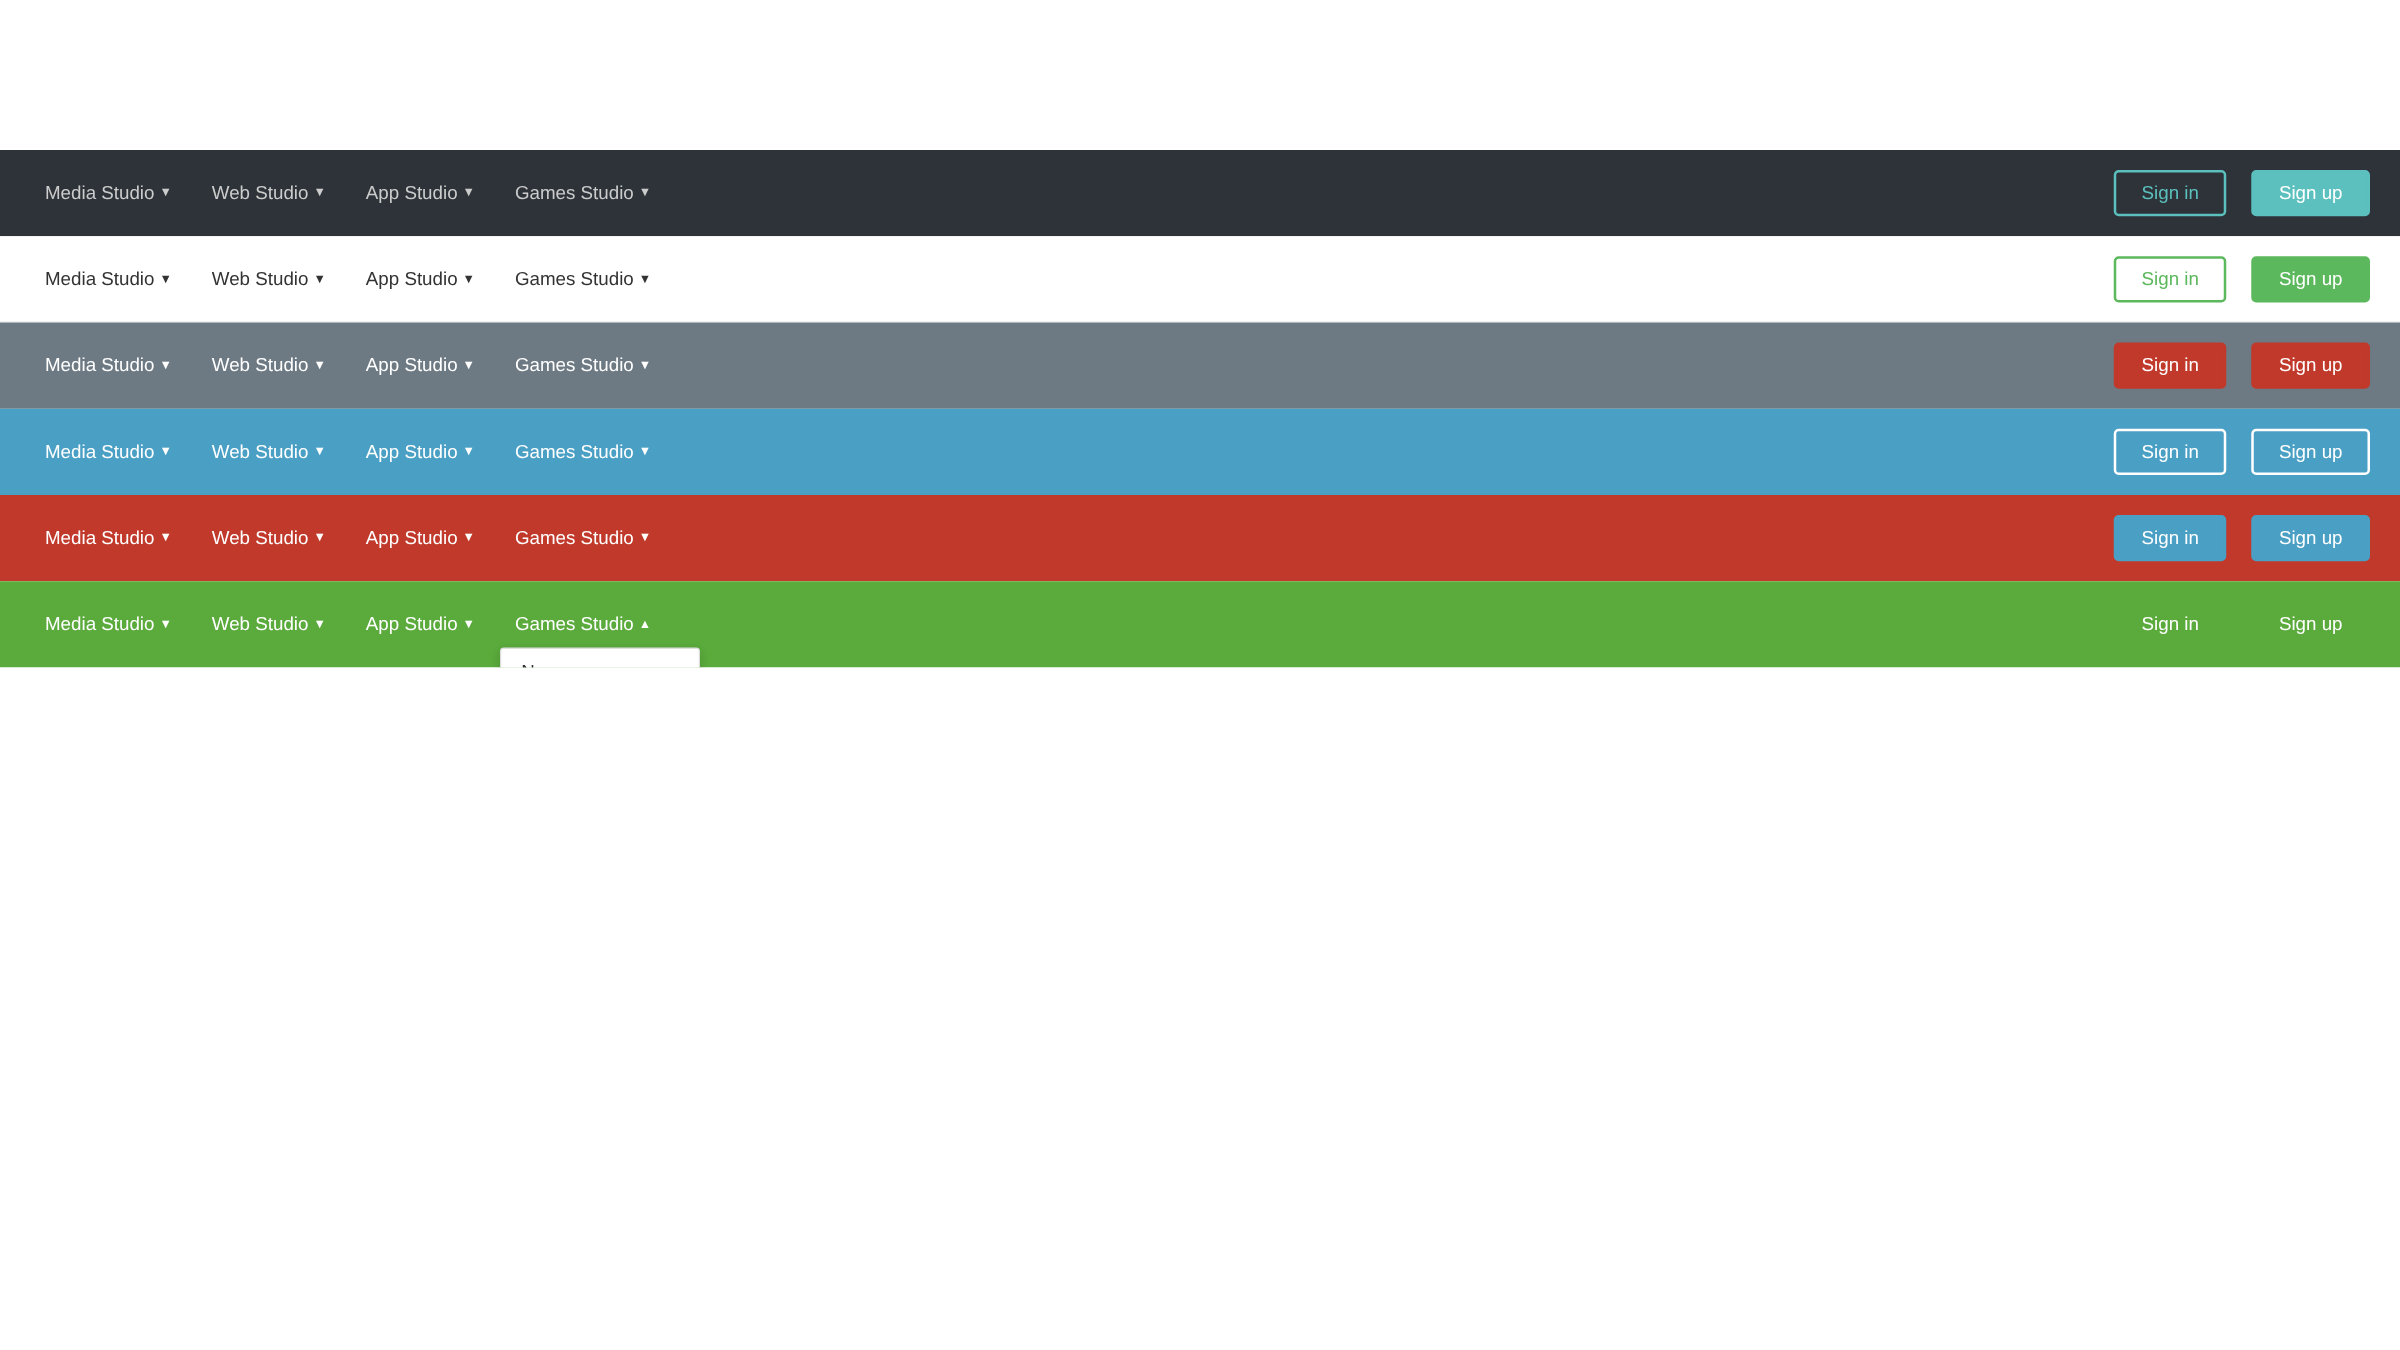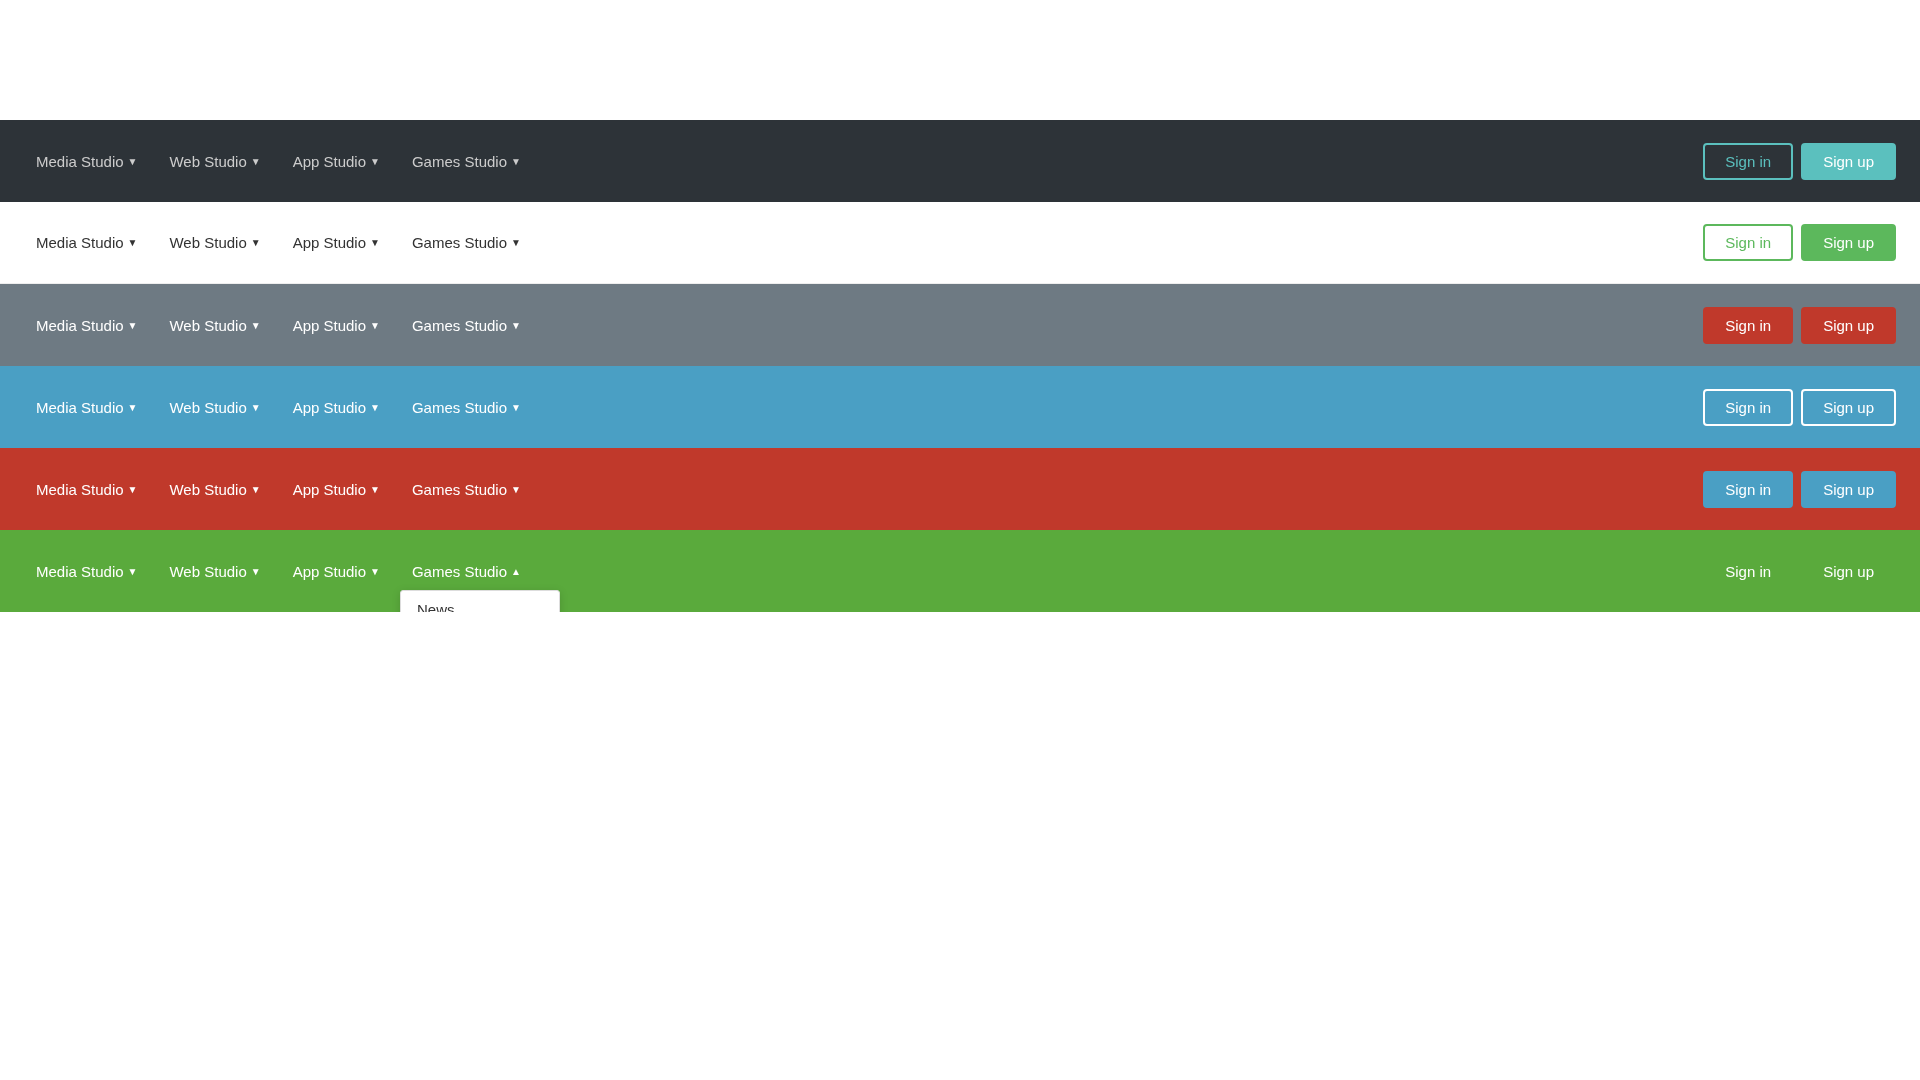--- a/index.html
+++ b/index.html
@@ -2,21 +2,21 @@
 <html><head>
   <meta charset="utf-8">
   <style>
     * { margin: 0; padding: 0; box-sizing: border-box; }
     body { font-family: Arial, sans-serif; background: #fff; }
 
     .navbar {
       display: flex;
       align-items: center;
       padding: 0 24px;
-      height: 82px;
+      height: 69px;
       width: 100%;
     }
 
     .nav-links {
       display: flex;
       align-items: center;
       gap: 8px;
       flex: 1;
     }
 
@@ -32,21 +32,21 @@
       user-select: none;
     }
 
     .nav-item .arrow {
       font-size: 10px;
     }
 
     .nav-actions {
       display: flex;
       align-items: center;
-      gap: 8px;
+      gap: 20px;
       margin-left: 27px;
     }
 
     .btn {
       padding: 8px 20px;
       border-radius: 4px;
       border: 2px solid transparent;
       font-size: 15px;
       cursor: pointer;
       font-weight: 400;

